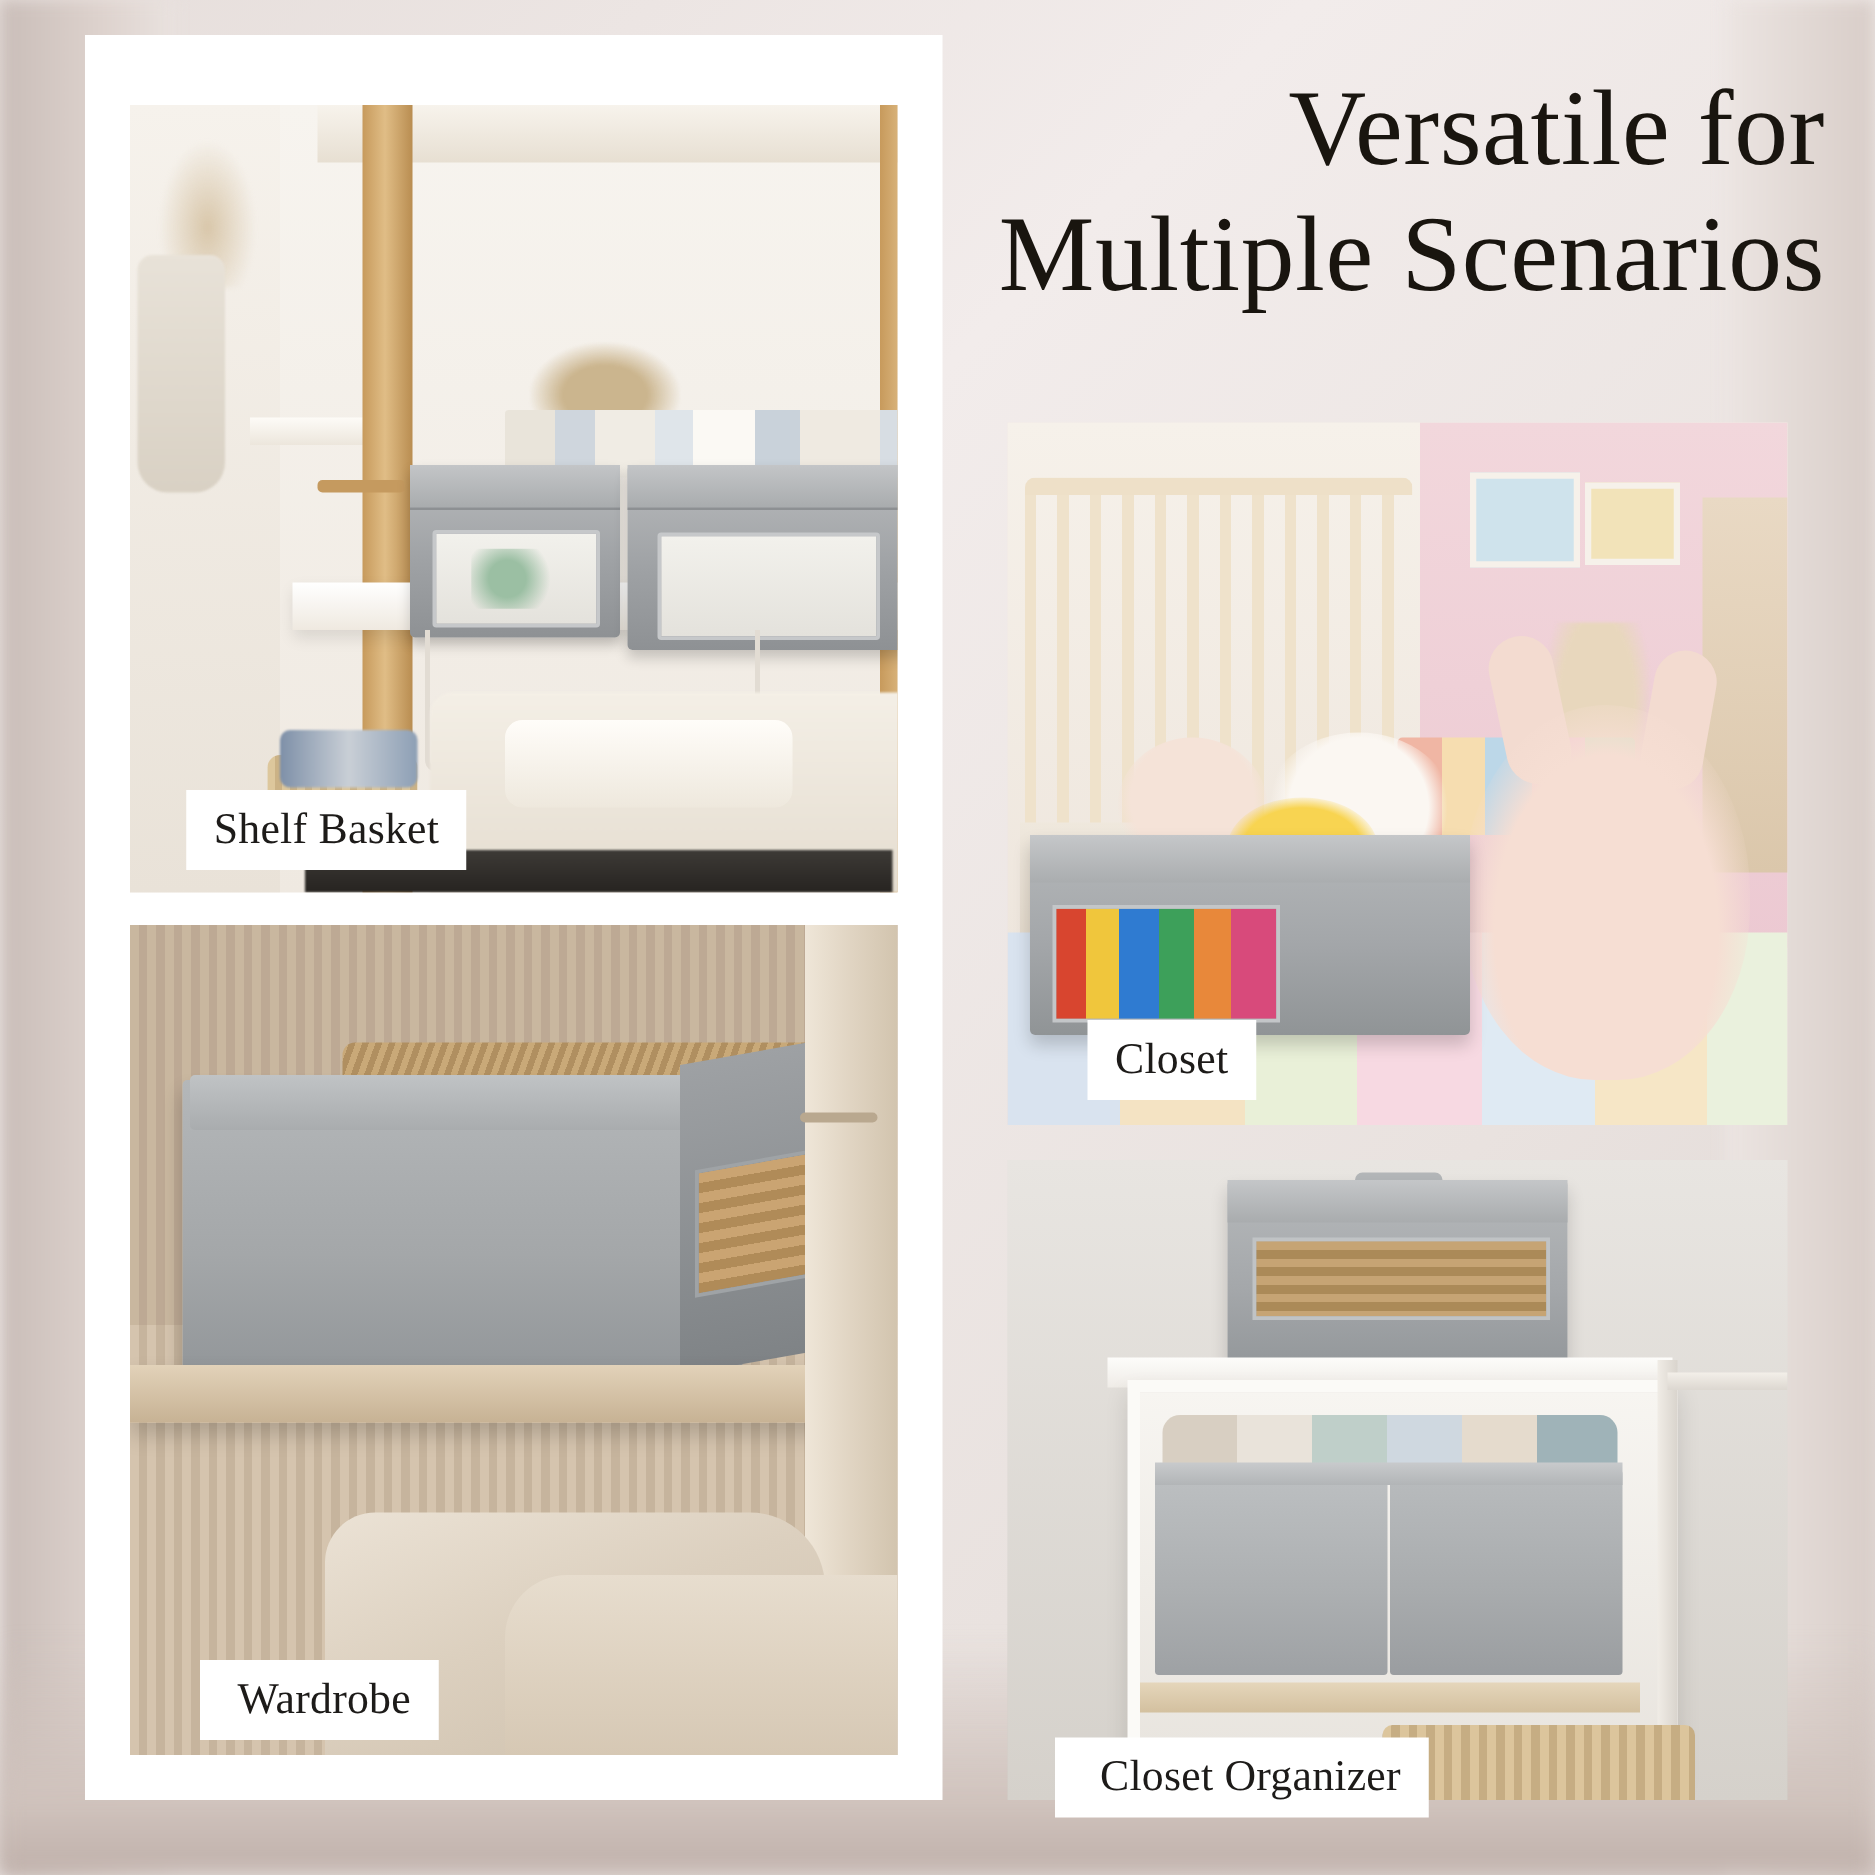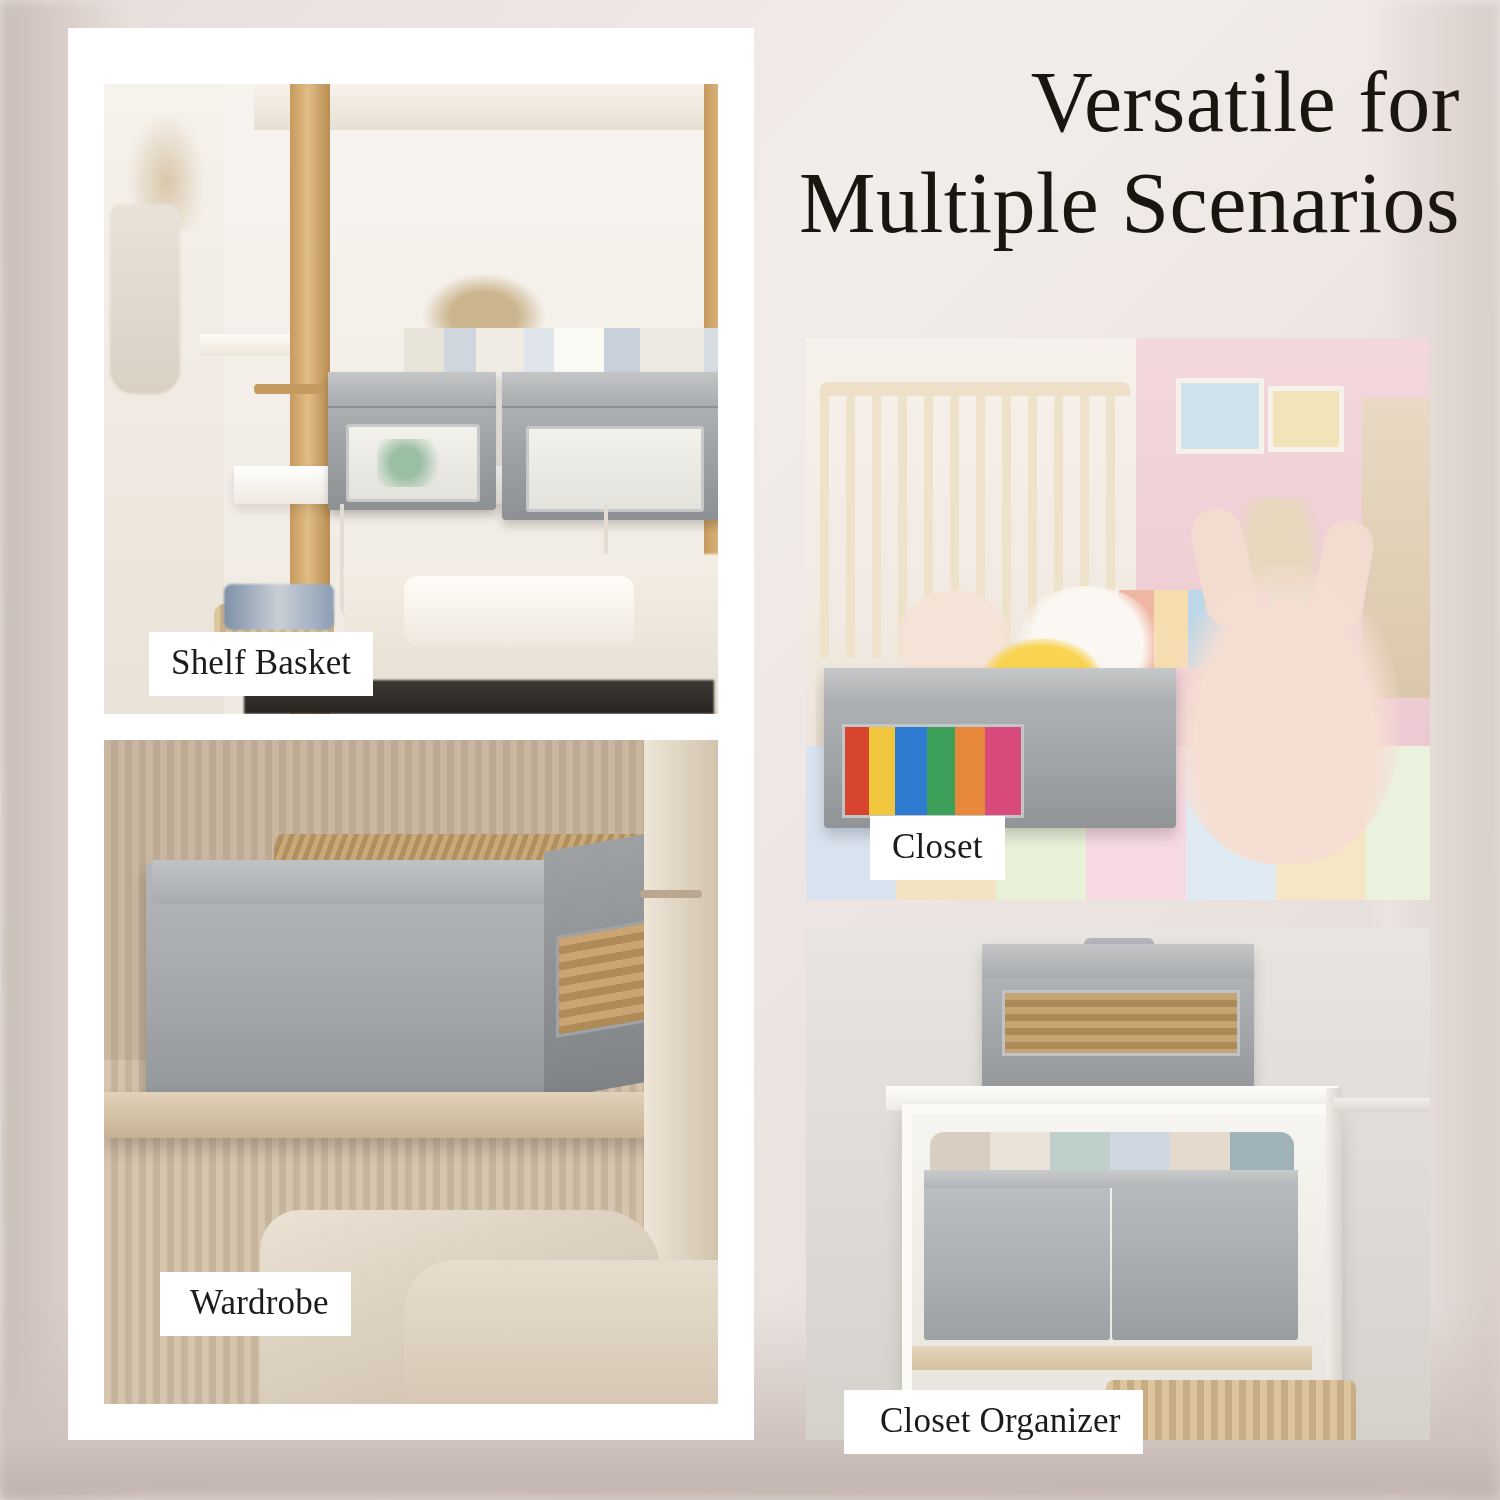--- a/index.html
+++ b/index.html
@@ -471,21 +471,21 @@
     border-radius: 8px 8px 0 0;
     filter: blur(0.5px);
   }
   .cl-legL {
     position:absolute; left:122px; top:470px; width:10px; height:42px;
     background:#e0dbd4;
   }
 
   
   #cap-shelf   { left: 130px; top: 632px; margin-left: 19px; }
-  #cap-wardrobe{ left: 160px; top: 1272px; padding-left: 30px; }
+  #cap-wardrobe{ left: 160px; top: 1328px; padding-left: 30px; }
   #cap-nursery { left: 870px; top: 816px; }
   #cap-closet  { left: 844px; top: 1390px; padding-left: 36px; }
 </style>
 </head>
 <body>
 
 <div class="page">
 
   <div class="bg-blur-1"></div>
   <div class="bg-blur-3"></div>

